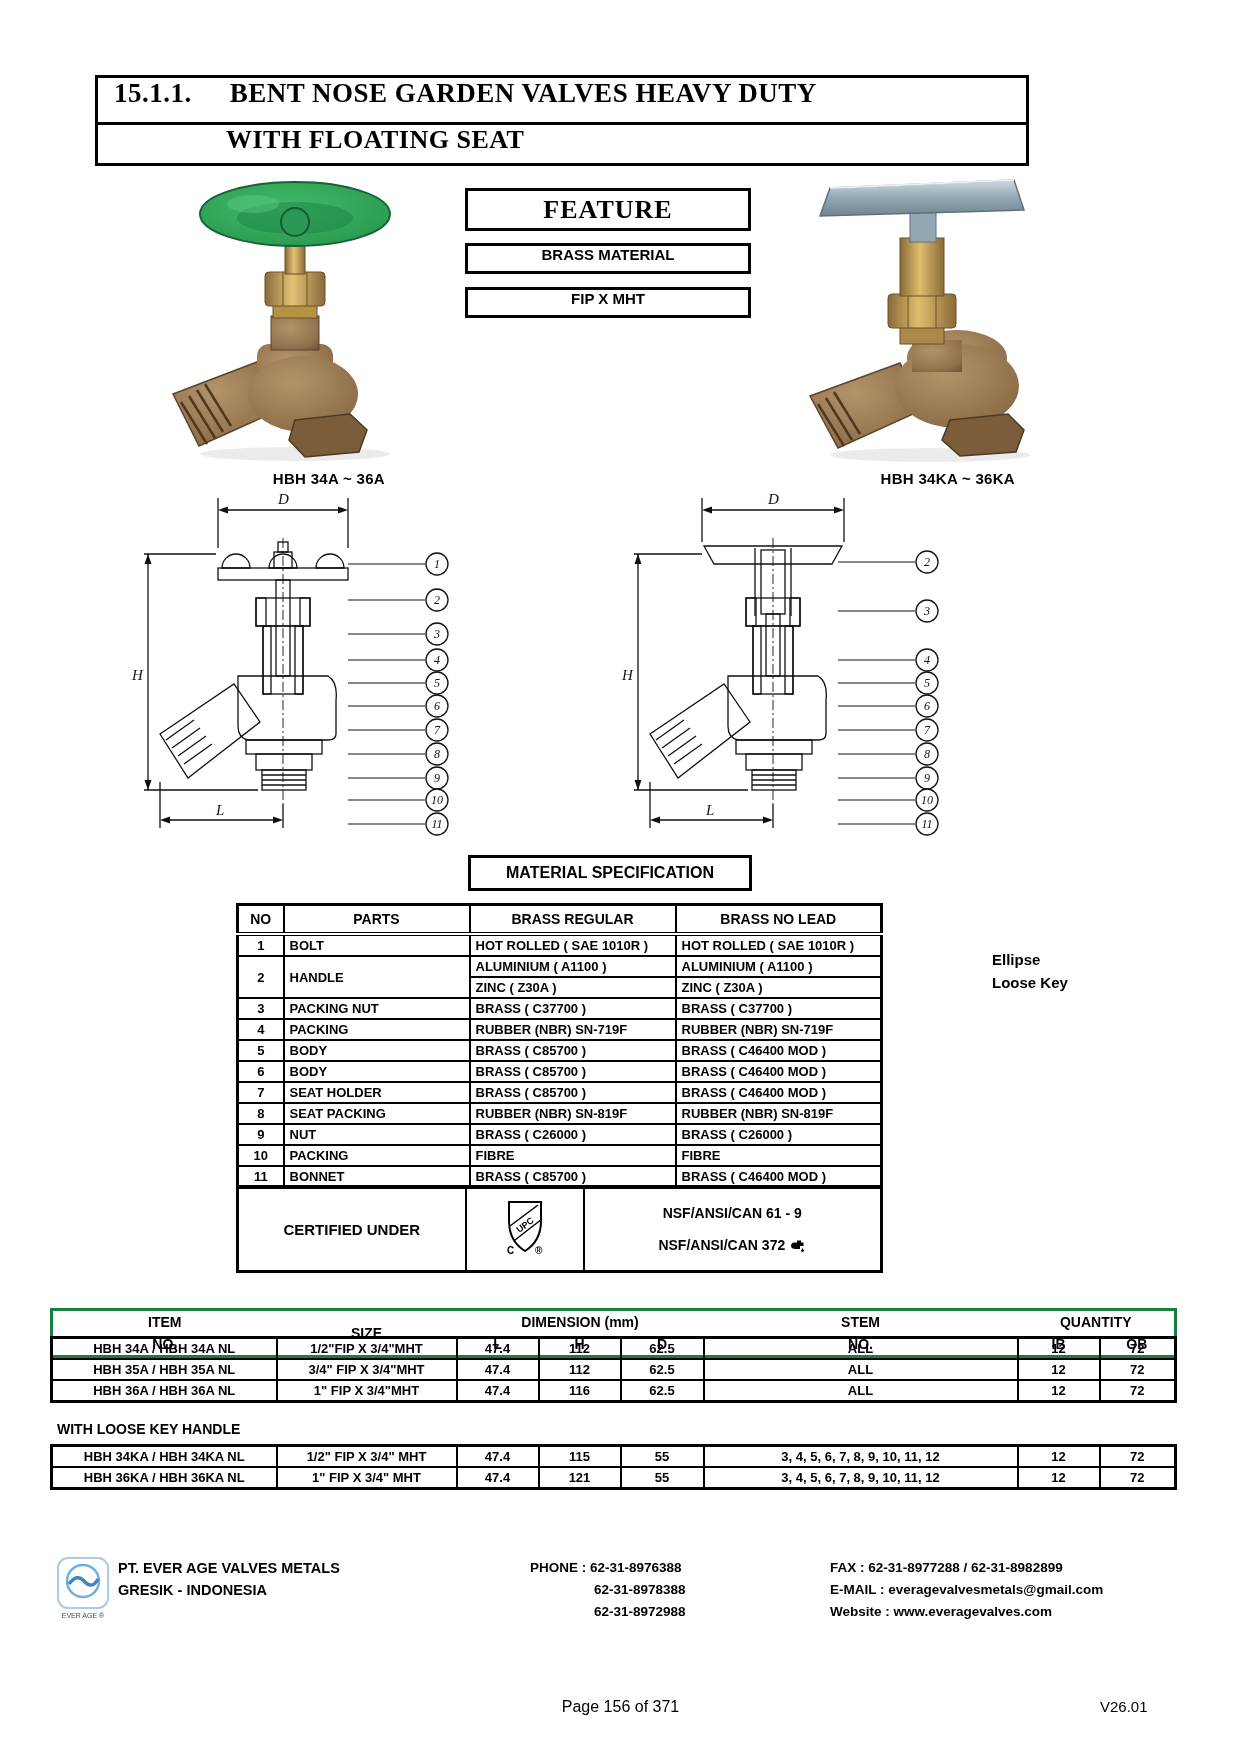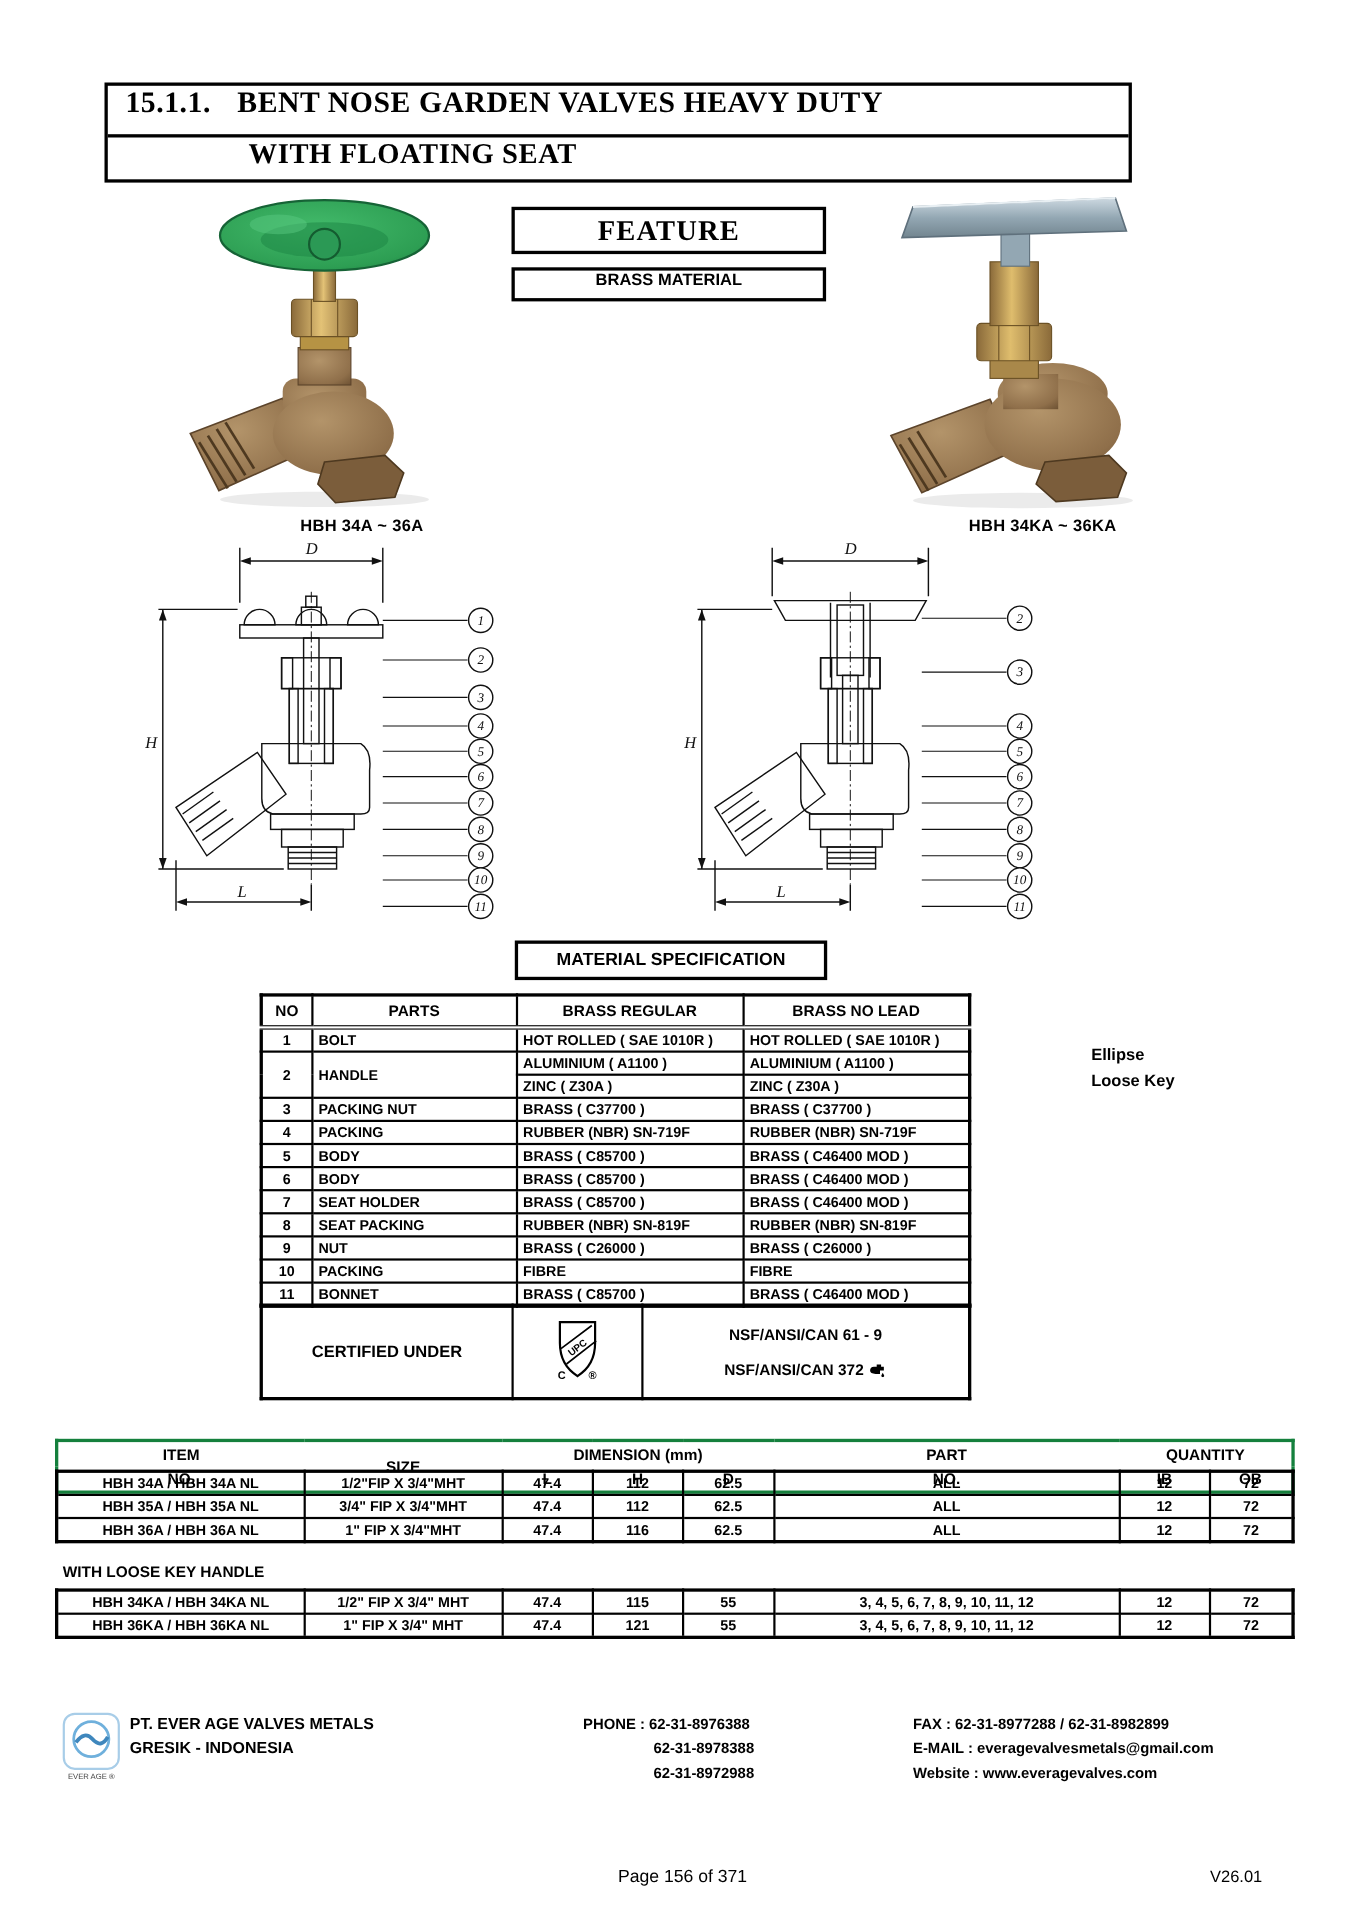--- a/index.html
+++ b/index.html
@@ -4,21 +4,21 @@
 <style>
   html,body{margin:0;padding:0;background:#e8e8e8}
   #page{position:relative;width:1241px;height:1754px;background:#fff;margin:0 auto;
         font-family:"Liberation Sans",sans-serif;color:#000;overflow:hidden}
   .abs{position:absolute}
 
   
   .title-box{left:95px;top:75px;width:928px;border:3px solid #000}
   .title-line1{height:44px;line-height:44px;border-bottom:3px solid #000;
                font:bold 27px "Liberation Serif",serif;padding-left:16px;letter-spacing:.5px;white-space:nowrap}
-  .title-line1 .t1{margin-left:24px}
+  .title-line1 .t1{margin-left:38px}
   .title-line2{height:38px;line-height:38px;font:bold 26px "Liberation Serif",serif;padding-left:128px;letter-spacing:.5px}
 
   
   .feat-title{left:465px;top:188px;width:280px;height:37px;border:3px solid #000;
               font:bold 26px "Liberation Serif",serif;text-align:center;line-height:37px;letter-spacing:1px}
   .feat-item{border:3px solid #000;height:25px;line-height:25px;text-align:center;font:bold 15px "Liberation Sans",sans-serif}
   .fi0{left:465px;top:243px;width:280px}
   .fi1{left:465px;top:287px;width:280px}
   .fi2{left:458px;top:326px;width:296px}
 
@@ -156,20 +156,21 @@
     <line x1="136" y1="136" x2="136" y2="170" stroke="#6b5125"></line>
     <line x1="164" y1="136" x2="164" y2="170" stroke="#6b5125"></line>
     <rect x="128" y="80" width="44" height="58" fill="url(#gBrass2)" stroke="#6b5125"></rect>
     <rect x="138" y="50" width="26" height="34" fill="#93a7b3" stroke="#5f707c"></rect>
     <polygon points="58,30 242,22 252,52 48,58" fill="url(#gSteel)" stroke="#5f707c" stroke-width="1.5"></polygon>
     <line x1="58" y1="30" x2="242" y2="22" stroke="#e8eff3" stroke-width="2"></line>
   </svg>
 
   <div class="abs feat-item fi0">BRASS MATERIAL</div>
   <div class="abs feat-title">FEATURE</div>
+  <div class="abs feat-item fi1">FIP X MHT</div>
 
   <div class="abs prod-label pl-left">HBH 34A ~ 36A</div>
   <div class="abs prod-label pl-right">HBH 34KA ~ 36KA</div>
 
   <svg class="tech" style="left:130px;top:488px" viewBox="0 0 330 360">
     <defs>
       <pattern id="hL" width="6" height="6" patternUnits="userSpaceOnUse">
           <path d="M0 6 L6 0" stroke="#444" stroke-width="1"></path>
         </pattern>
     </defs>
@@ -478,21 +479,21 @@
         <col style="width:83px">
         <col style="width:314px">
         <col style="width:82px">
         <col style="width:76px">
       </colgroup>
     <tbody>
         <tr>
       <td>ITEM</td>
       <td rowspan="2">SIZE</td>
       <td colspan="3">DIMENSION (mm)</td>
-      <td>PART</td>
+      <td>STEM</td>
       <td colspan="2">QUANTITY</td>
     </tr>
     <tr>
       <td>NO.</td>
       <td>L</td>
       <td>H</td>
       <td>D</td>
       <td>NO.</td>
       <td>IB</td>
       <td>OB</td>

